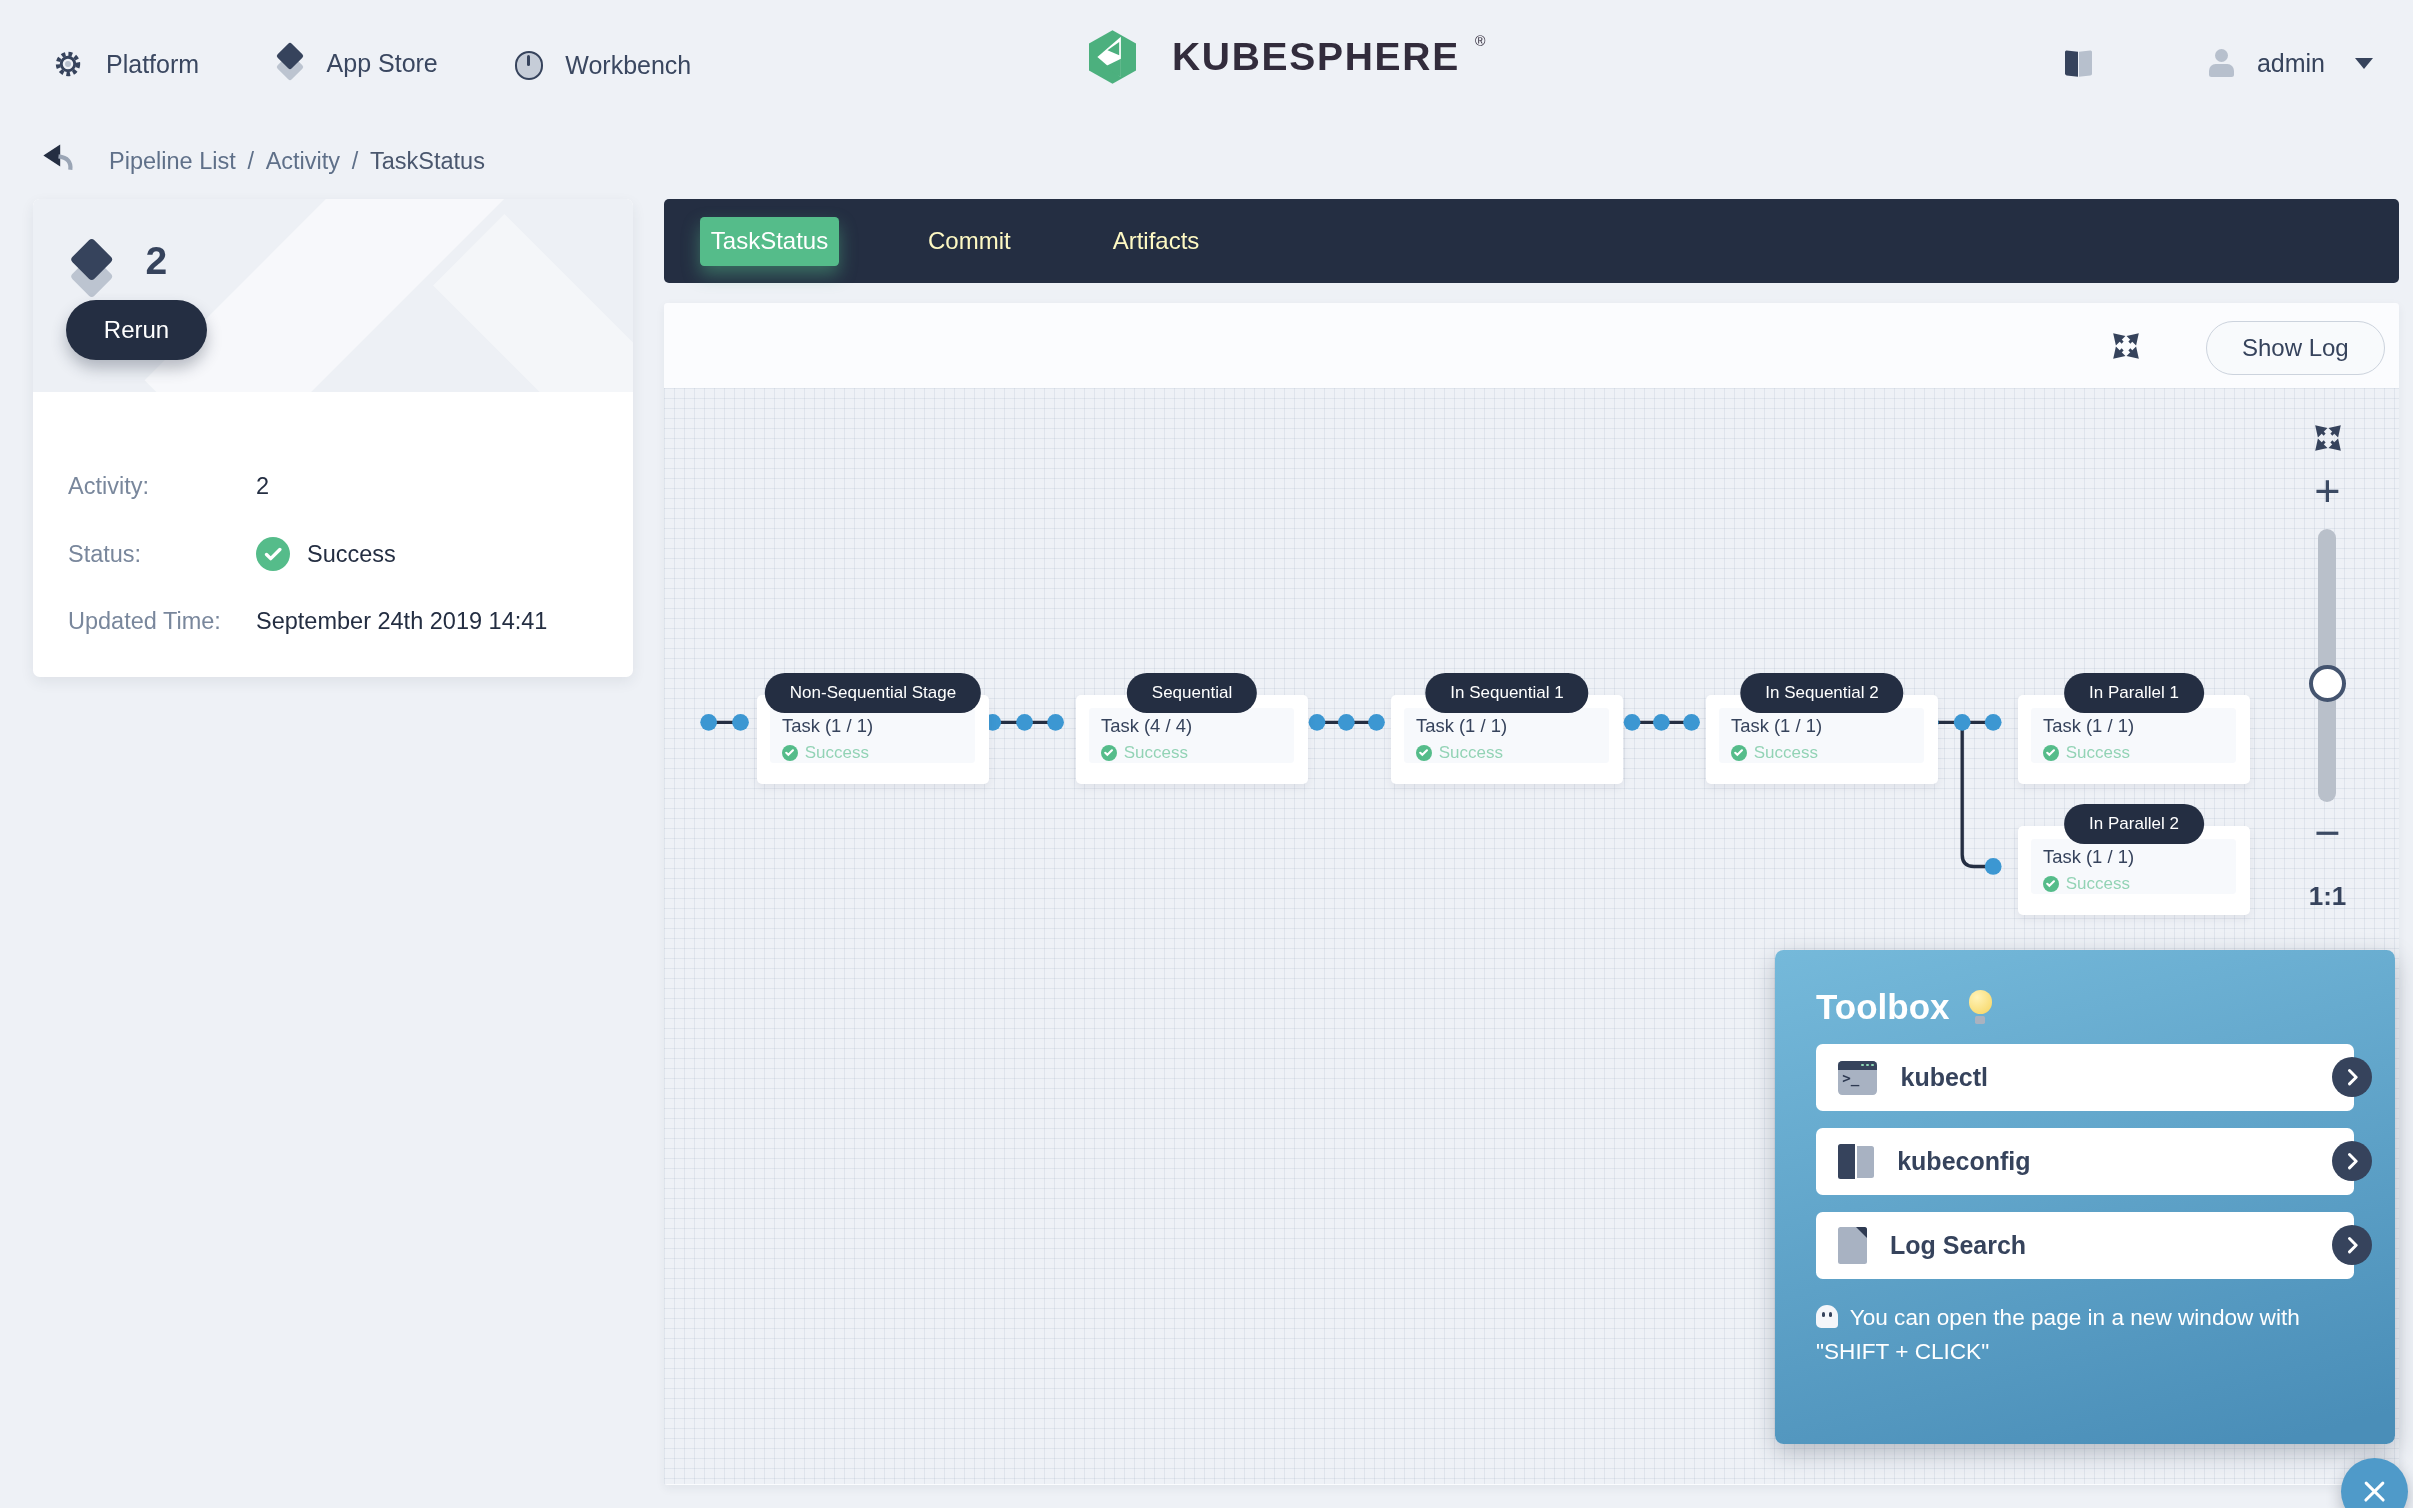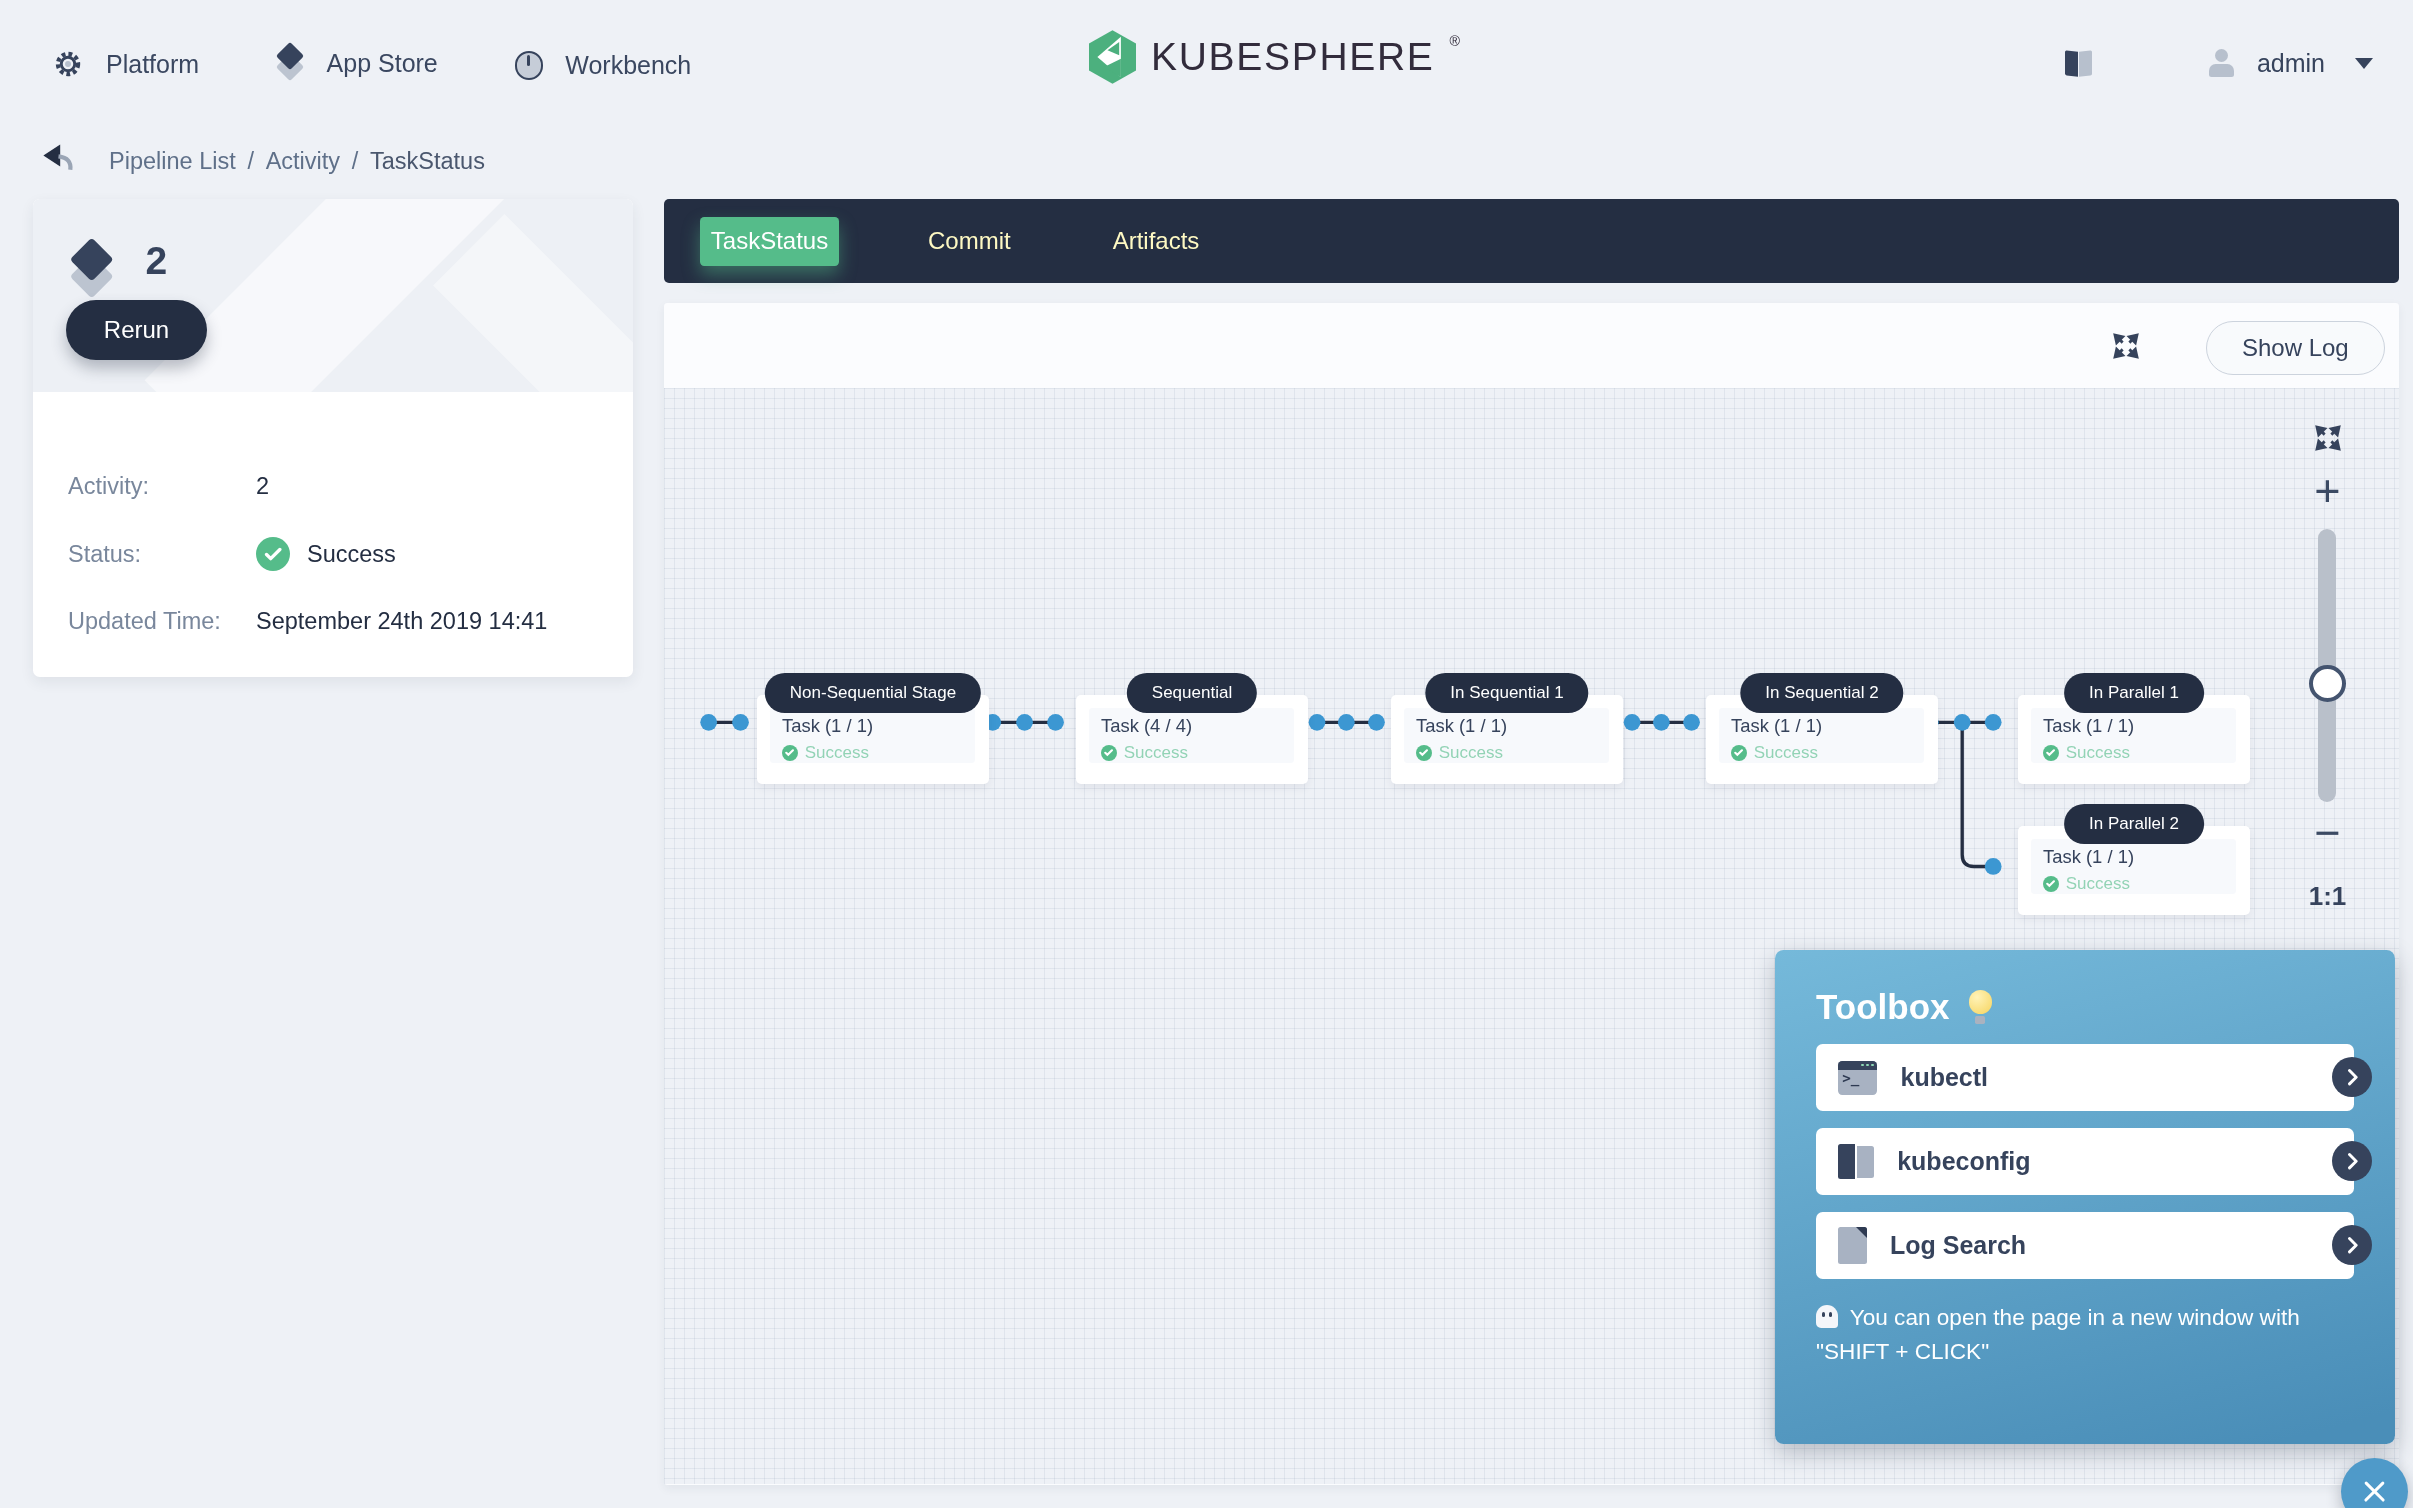--- a/index.html
+++ b/index.html
@@ -8,21 +8,21 @@
     font-family:"Liberation Sans","DejaVu Sans",sans-serif;
     background:#eef1f6; color:#36435c; position:relative;
   }
   .abs { position:absolute; }
 
   
   .topnav { position:absolute; left:0; top:0; width:2413px; height:126px; display:flex; align-items:center; }
   .nav-left { display:flex; align-items:flex-end; gap:77px; padding-left:52px; }
   .nav-item { display:flex; align-items:center; gap:22px; font-size:25px; color:#3a4760; cursor:pointer; }
   .logo { position:absolute; left:1089px; top:30px; display:flex; align-items:flex-start; gap:15px; }
-  .logo-text { font-size:39px; font-weight:400; letter-spacing:1.7px; color:#322c3c; line-height:54px; }
+  .logo-text { font-size:39px; font-weight:700; letter-spacing:1.7px; color:#322c3c; line-height:54px;margin-left:21px; }
   .logo-reg { font-size:14.2px; color:#322c3c; margin-top:3.4px; }
   .nav-right { position:absolute; right:40px; top:0; height:126px; display:flex; align-items:center; gap:8px; }
   .docs-book { display:flex; margin-right:109px; cursor:pointer; }
   .book-l { width:13.4px; height:25px; background:#36435c; border-radius:1.7px 0 0 1.7px; transform:skewY(6deg); }
   .book-r { width:13.4px; height:25px; background:#b7c0cd; border-radius:0 1.7px 1.7px 0; transform:skewY(-6deg); }
   .person { width:25px; height:28.5px; position:relative; margin-right:15px; }
   .person .head { position:absolute; left:5.9px; top:0; width:13.4px; height:13.4px; border-radius:50%; background:#b7c0cd; }
   .person .bod { position:absolute; left:0; bottom:0; width:25px; height:13.4px; border-radius:6.7px 6.7px 2.5px 2.5px; background:#b7c0cd; }
   .admin-name { font-size:25px; color:#36435c; }
   .caret-down { width:0; height:0; border-left:9.2px solid transparent; border-right:9.2px solid transparent; border-top:11px solid #36435c; margin-left:22px; }

